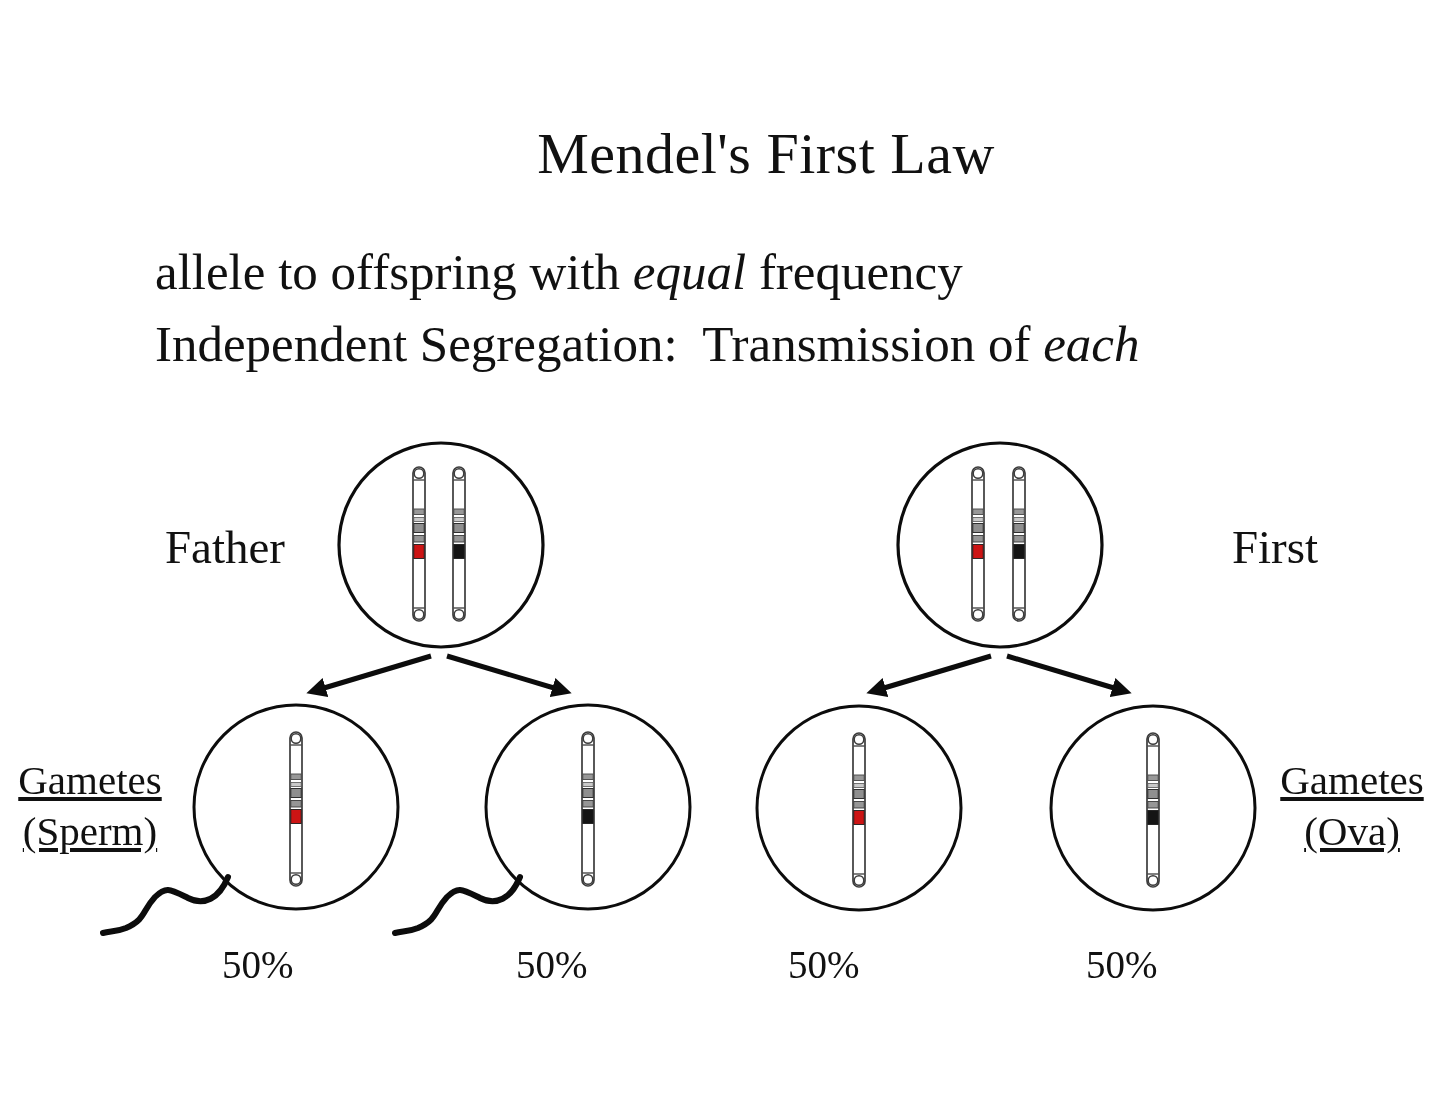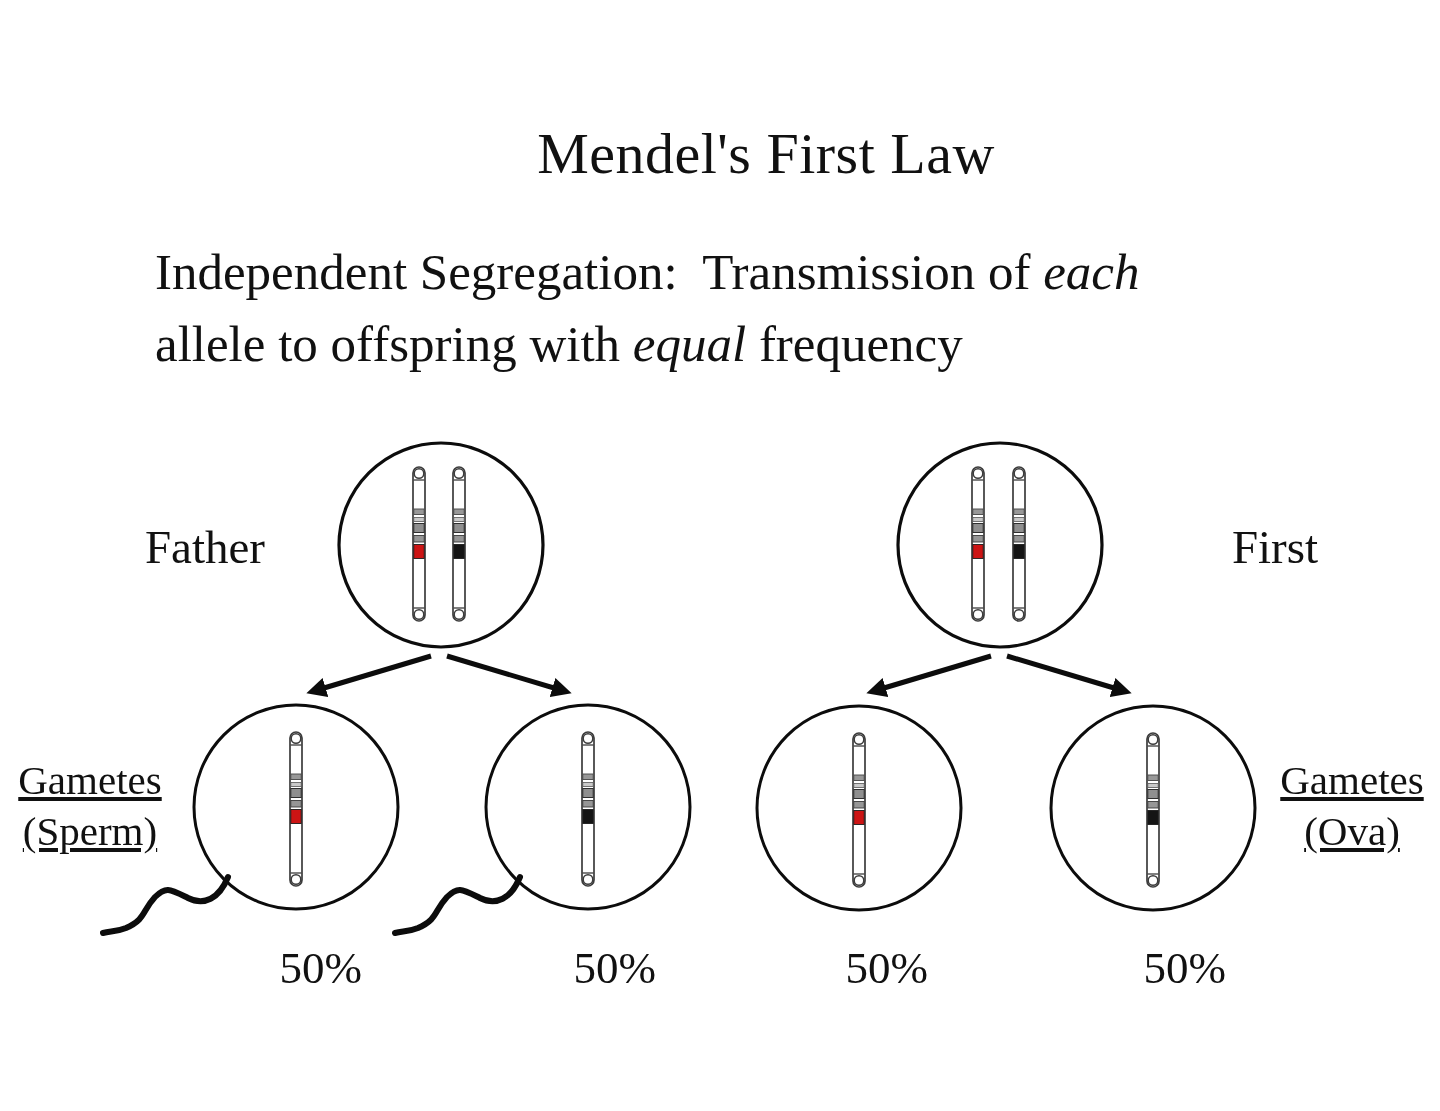--- a/index.html
+++ b/index.html
@@ -14,29 +14,29 @@
     left:0;top:120px;width:1440px;text-align:center;
     font-size:58px;letter-spacing:0.5px;margin-left:46px;
   }
   #subtitle{
     left:155px;top:236px;
     font-size:51px;line-height:72px;
   }
   .sub-line{white-space:pre;}
   .it{font-style:italic;}
   .side-label{font-size:47px;text-align:center;}
-  #father-label{left:125px;top:520px;width:160px;}
+  #father-label{left:125px;top:520px;width:160px;text-align:right;}
   #mother-label{left:1190px;top:520px;width:170px;}
   .gamete-label{
     font-size:41px;line-height:51px;text-align:center;white-space:pre-line;text-decoration:underline;
   }
   #sperm-label{left:2px;top:755px;width:176px;}
   #ova-label{left:1264px;top:755px;width:176px;}
   .pct{
-    font-size:45px;text-align:right;width:140px;top:942px;
+    font-size:39px;text-align:left;width:140px;top:942px;
   }
   #pct-0{left:222px;} #pct-1{left:516px;} #pct-2{left:788px;} #pct-3{left:1086px;}
   svg#diagram{left:0;top:0;}
 </style>
 </head>
 <body>
 
 <svg id="diagram" class="abs" width="1440" height="1111" viewBox="0 0 1440 1111">
   <defs>
     <marker id="ah" viewBox="0 0 10 10" refX="6" refY="5" markerWidth="4" markerHeight="4" orient="auto">
@@ -156,22 +156,22 @@
     <rect x="3.8" y="71.5" width="10.4" height="6.5" fill="#969696" stroke="#3a3a3a" stroke-width="0.9"></rect>
     <rect x="3.8" y="80.5" width="10.4" height="14" stroke="#1c1c1c" stroke-width="0.9" fill="#141414"></rect>
     <line x1="3.5" y1="144" x2="14.5" y2="144" stroke="#3c3c3c" stroke-width="1.3"></line>
     <circle cx="9" cy="150.5" r="4.8" fill="#fff" stroke="#3c3c3c" stroke-width="1.5"></circle>
   </g>
 </svg>
 
 <div id="title" class="abs">Mendel's First Law</div>
 
 <div id="subtitle" class="abs">
+  <div class="sub-line"><span>allele to offspring with </span><span class="it">equal</span><span> frequency</span></div>
   <div class="sub-line"><span>Independent Segregation:  Transmission of </span><span class="it">each</span></div>
-  <div class="sub-line"><span>allele to offspring with </span><span class="it">equal</span><span> frequency</span></div>
 </div>
 
 <div id="father-label" class="abs side-label">Father</div>
 <div id="mother-label" class="abs side-label">First</div>
 
 <div id="sperm-label" class="abs gamete-label">Gametes
 (Sperm)</div>
 <div id="ova-label" class="abs gamete-label">Gametes
 (Ova)</div>
 

